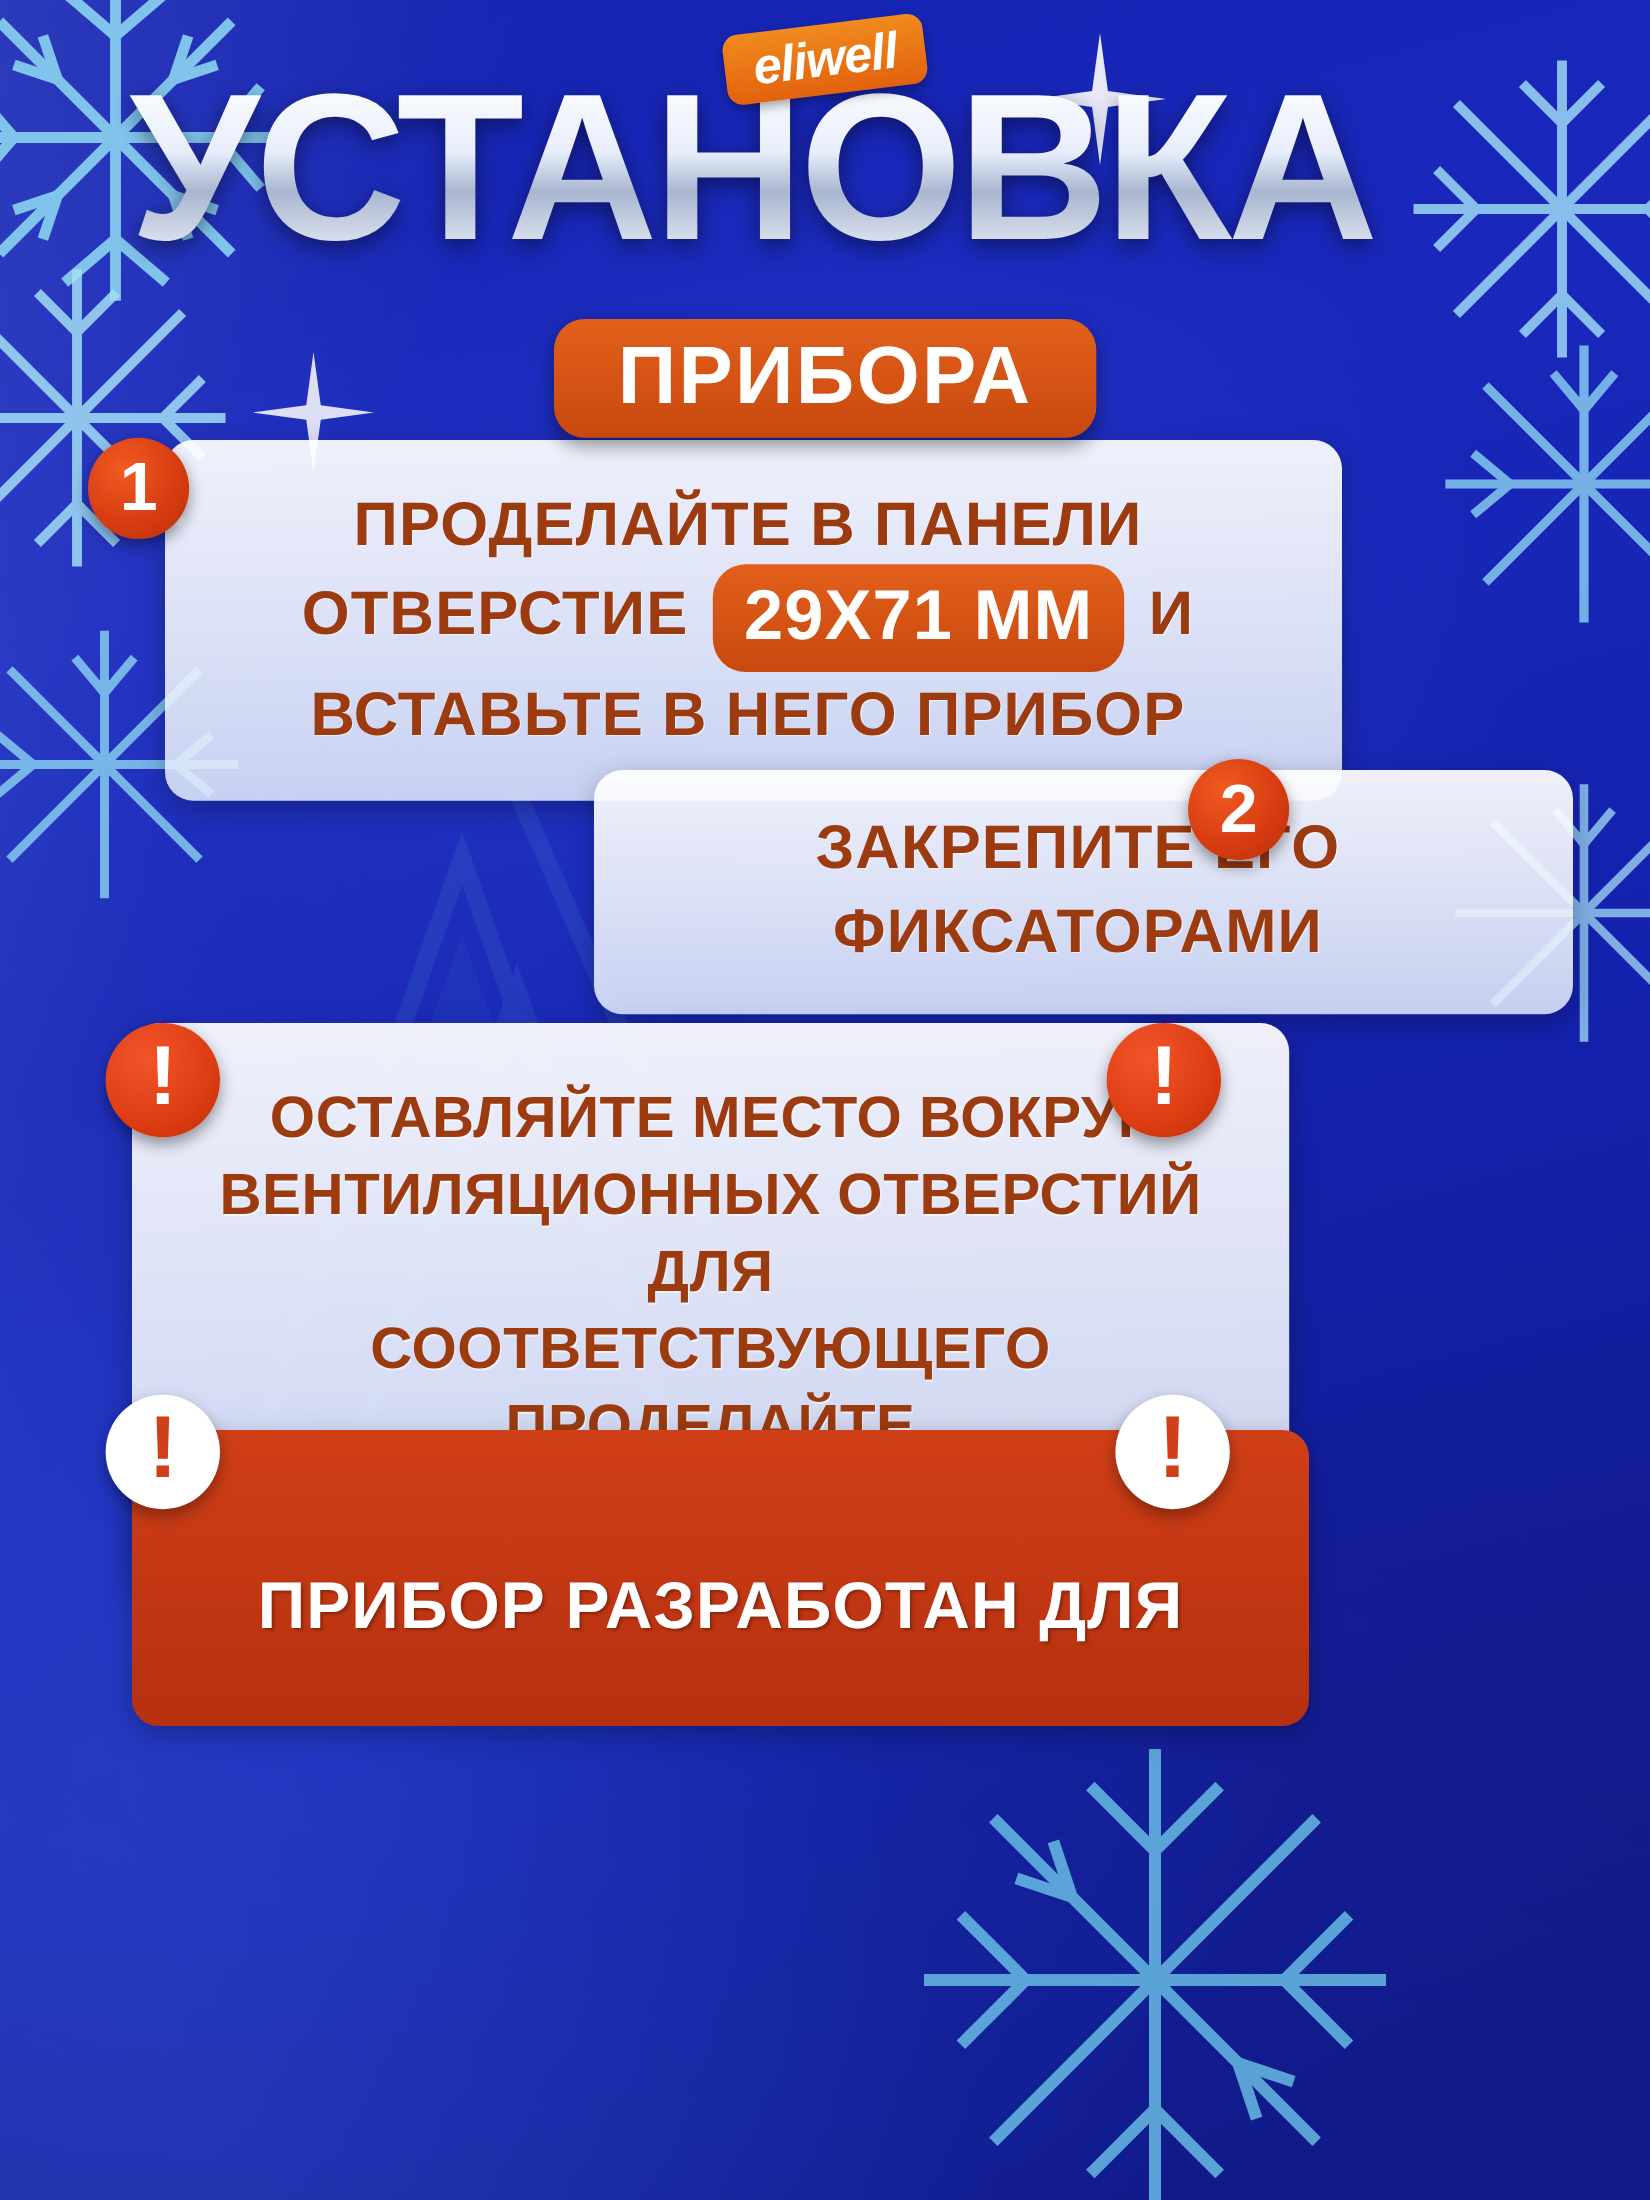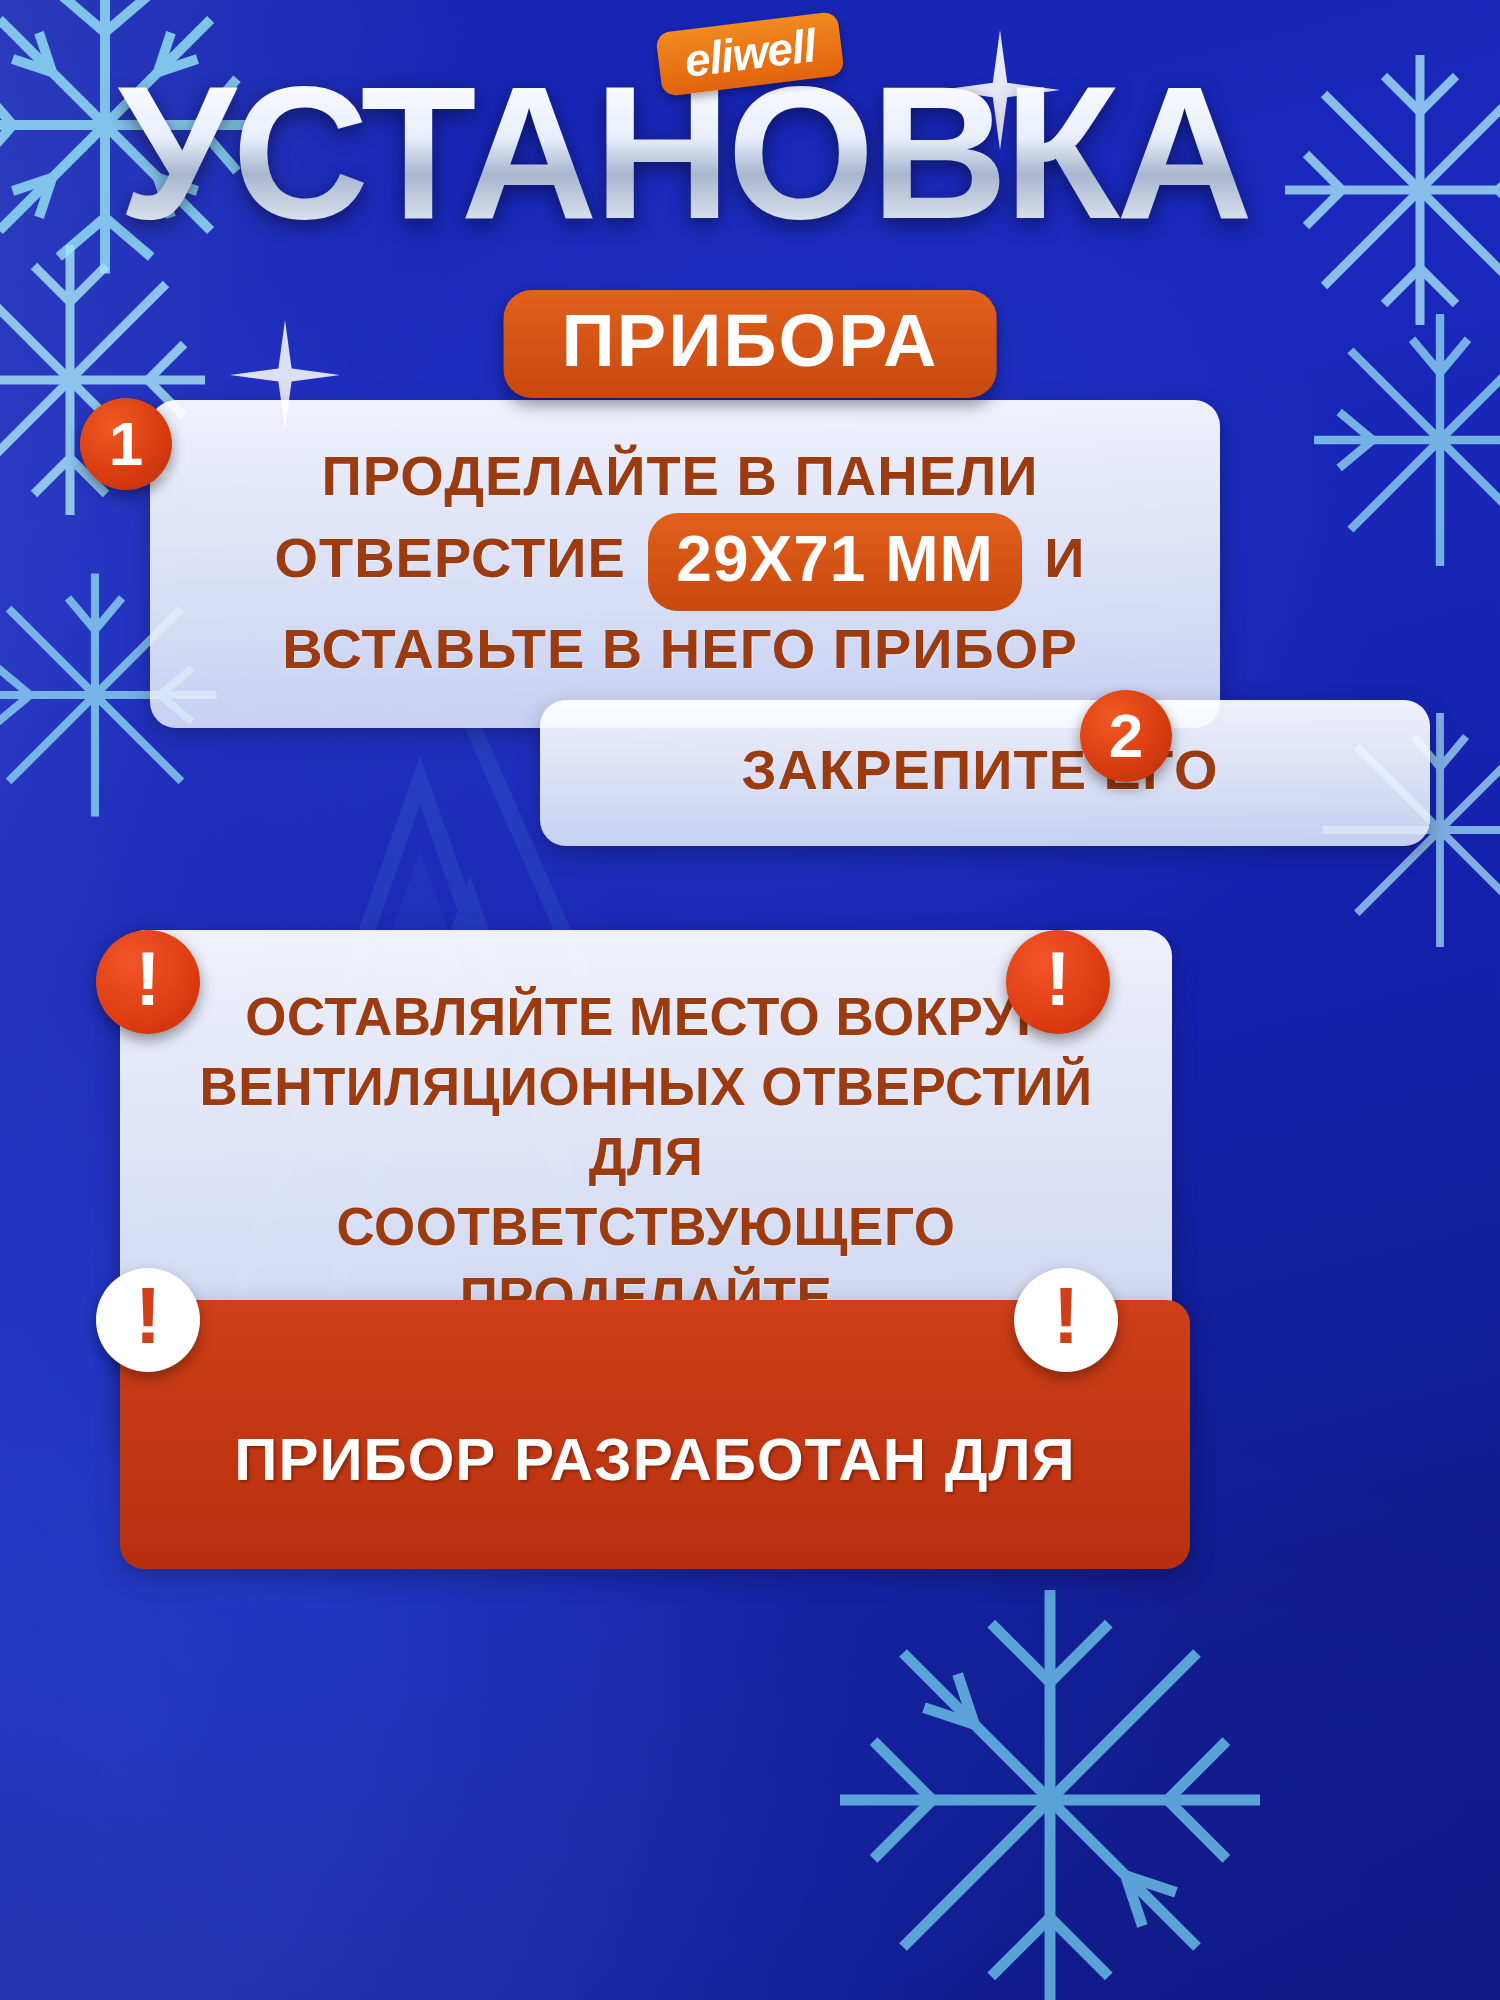--- a/index.html
+++ b/index.html
@@ -428,20 +428,21 @@
       <span>ОТВЕРСТИЕ</span>
       <span class="size-pill">29X71 ММ</span>
       <span>И</span>
     </div>
     <div class="line">ВСТАВЬТЕ В НЕГО ПРИБОР</div>
   </div>
 
   <div class="step-badge" id="step2">2</div>
   <div class="panel" id="panel2">
     <div class="line">ЗАКРЕПИТЕ ЕГО</div>
+    <div class="line">ФИКСАТОРАМИ</div>
   </div>
 
   <div class="warn-badge" id="warn-left">!</div>
   <div class="warn-badge" id="warn-right">!</div>
   <div class="panel" id="panel3">
     <div class="line">ОСТАВЛЯЙТЕ МЕСТО ВОКРУГ</div>
     <div class="line">ВЕНТИЛЯЦИОННЫХ ОТВЕРСТИЙ ДЛЯ</div>
     <div class="line">СООТВЕТСТВУЮЩЕГО ПРОДЕЛАЙТЕ</div>
     <div class="line">ПРИБОРА</div>
   </div>

